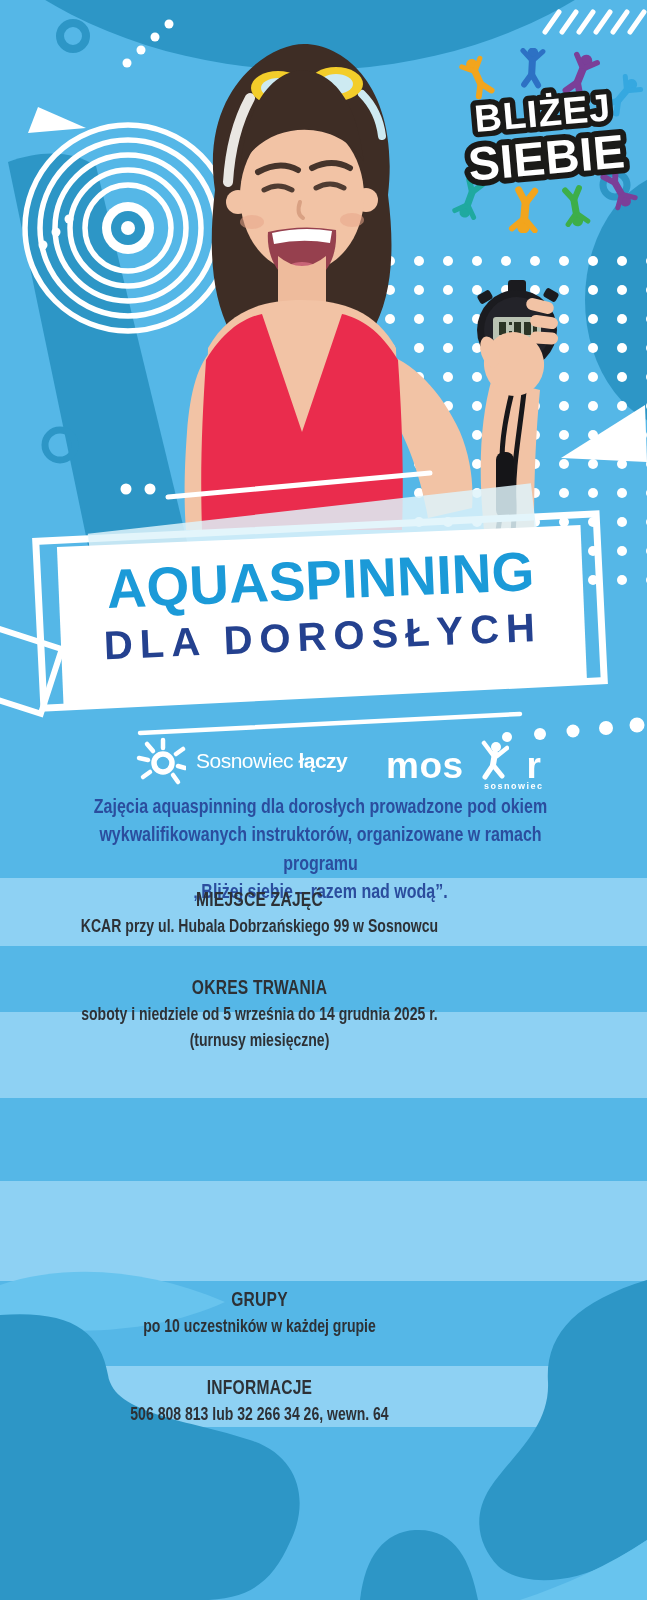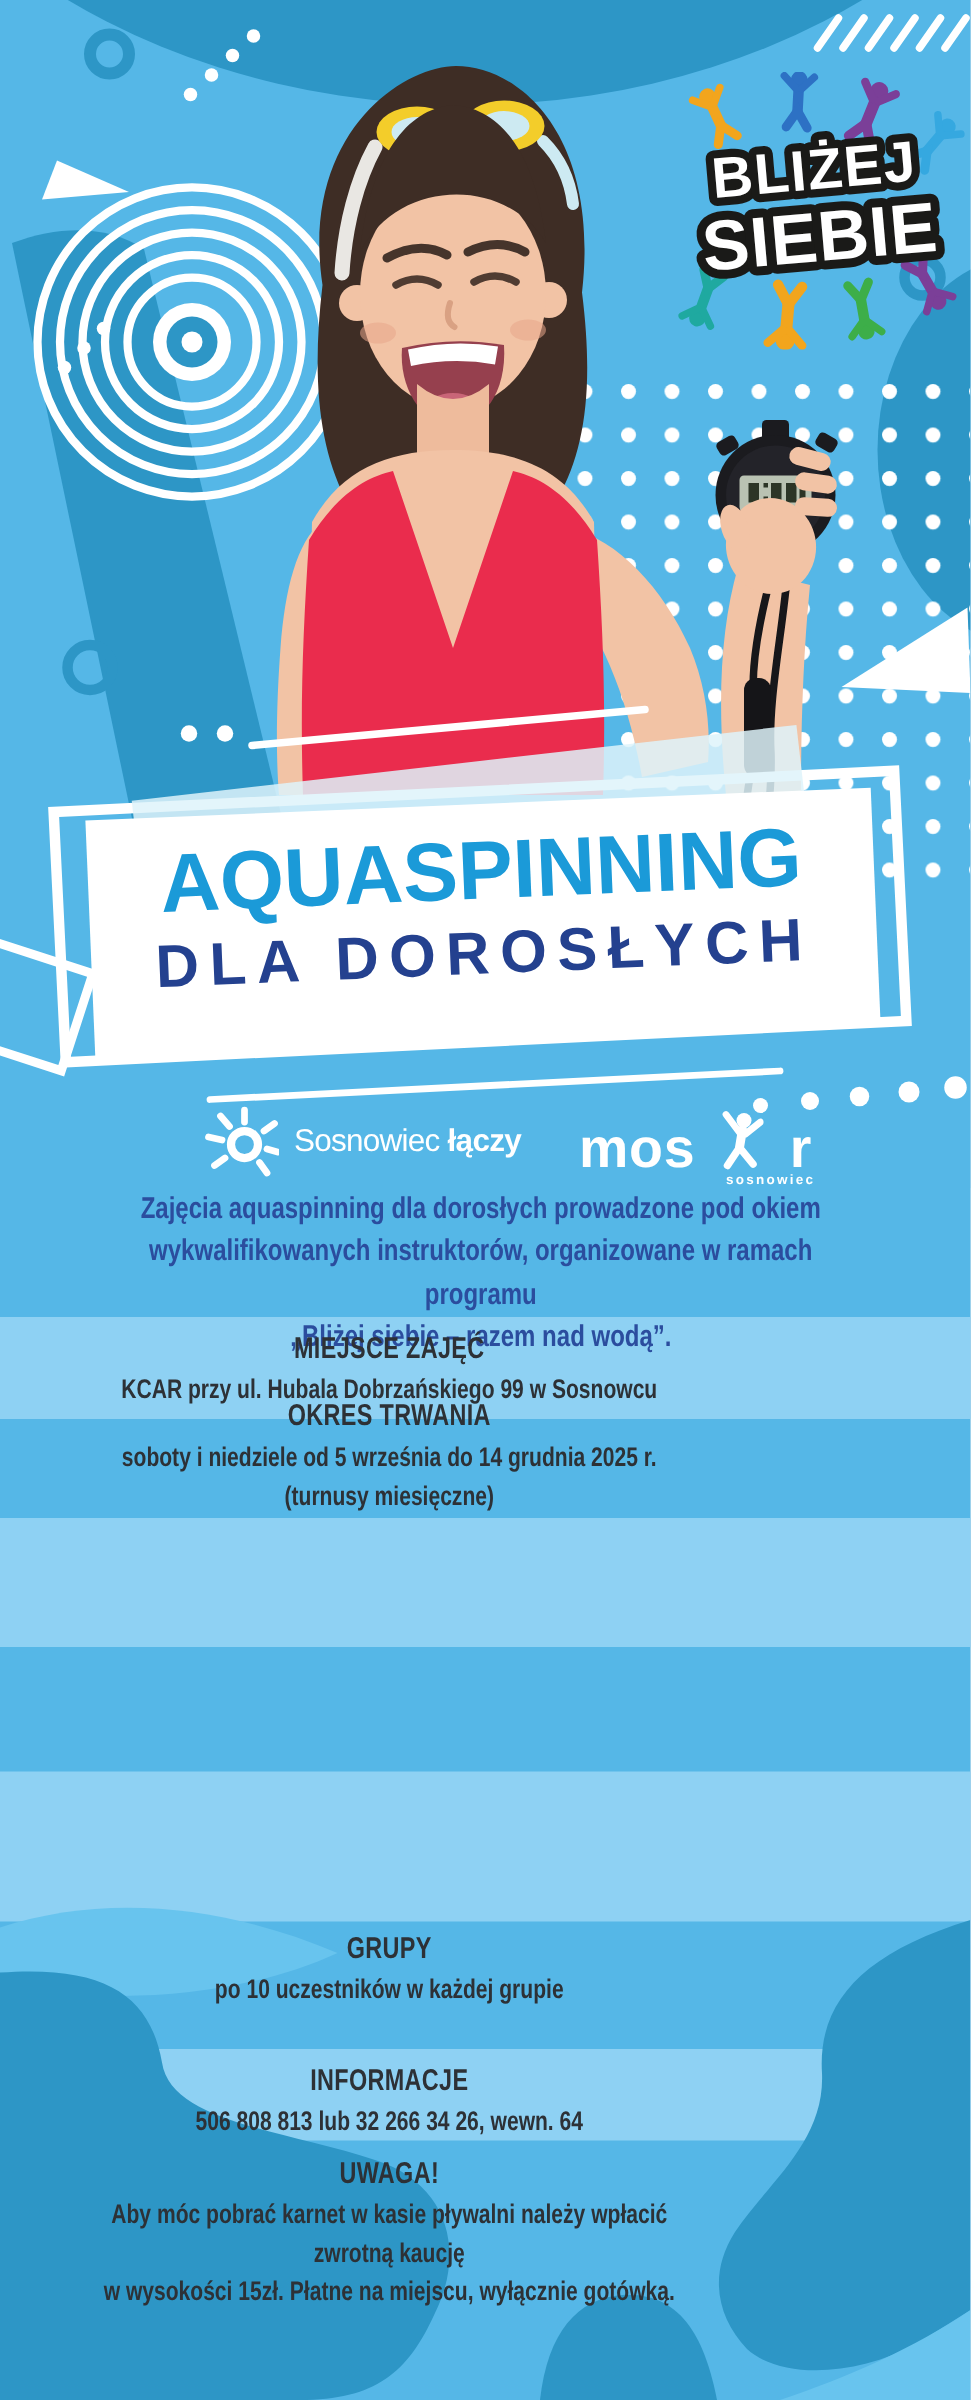--- a/index.html
+++ b/index.html
@@ -275,39 +275,32 @@
     <path d="M647,300 C610,325 565,345 520,360 L647,360 Z" fill="#68c4ee"></path>
     <path d="M360,360 C365,315 385,292 415,290 C455,288 470,320 478,360 Z" fill="#2d96c6"></path>
   </svg>
 
   <div class="sec" style="top:888px">
     <div class="condense">
       <h2 class="sec-title">MIEJSCE ZAJĘĆ</h2>
       <p class="sec-body">KCAR przy ul. Hubala Dobrzańskiego 99 w Sosnowcu</p>
     </div>
   </div>
-  <div class="sec" style="top:933px">
+  <div class="sec" style="top:976px">
     <div class="condense">
       <h2 class="sec-title">OKRES TRWANIA</h2>
       <p class="sec-body">soboty i niedziele od 5 września do 14 grudnia 2025 r. (turnusy miesięczne)</p>
     </div>
   </div>
   <div class="sec" style="top:1288px">
     <div class="condense">
       <h2 class="sec-title">GRUPY</h2>
       <p class="sec-body">po 10 uczestników w każdej grupie</p>
     </div>
   </div>
   <div class="sec" style="top:1376px">
     <div class="condense">
       <h2 class="sec-title">INFORMACJE</h2>
       <p class="sec-body">506 808 813 lub 32 266 34 26, wewn. 64</p>
     </div>
   </div>
-  <div class="sec" style="top:1438px">
-    <div class="condense">
-      <h2 class="sec-title">UWAGA!</h2>
-      <p class="sec-body">Aby móc pobrać karnet w kasie pływalni należy wpłacić zwrotną kaucję
-w wysokości 15zł. Płatne na miejscu, wyłącznie gotówką.</p>
-    </div>
-  </div>
 
 </div>
 
 </body></html>

